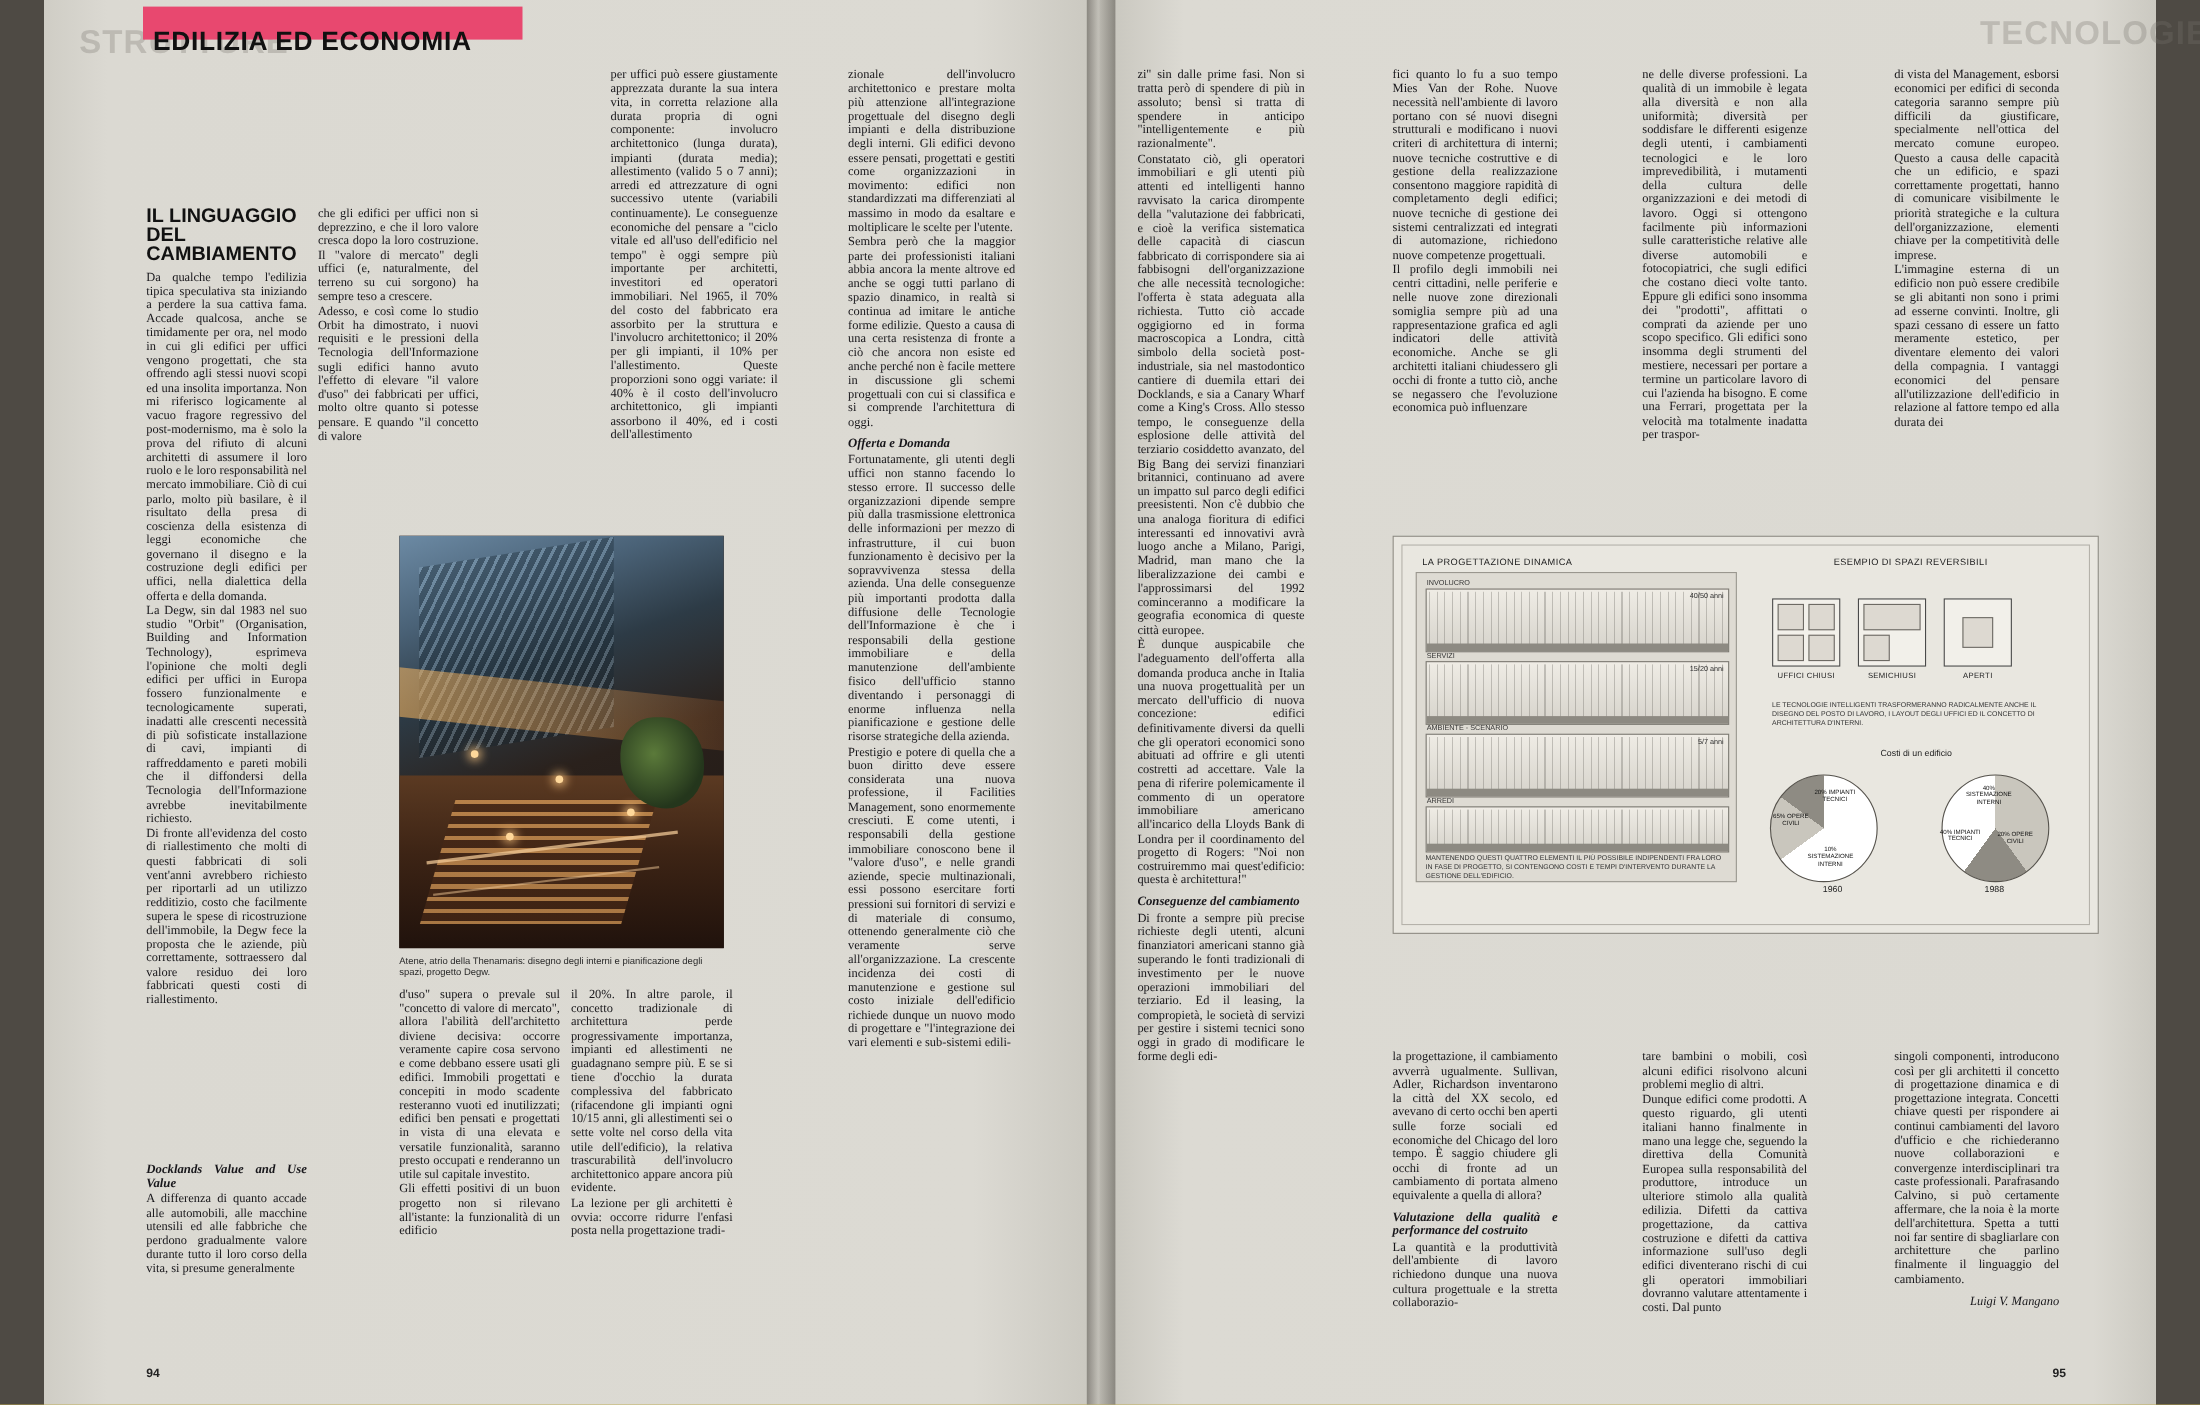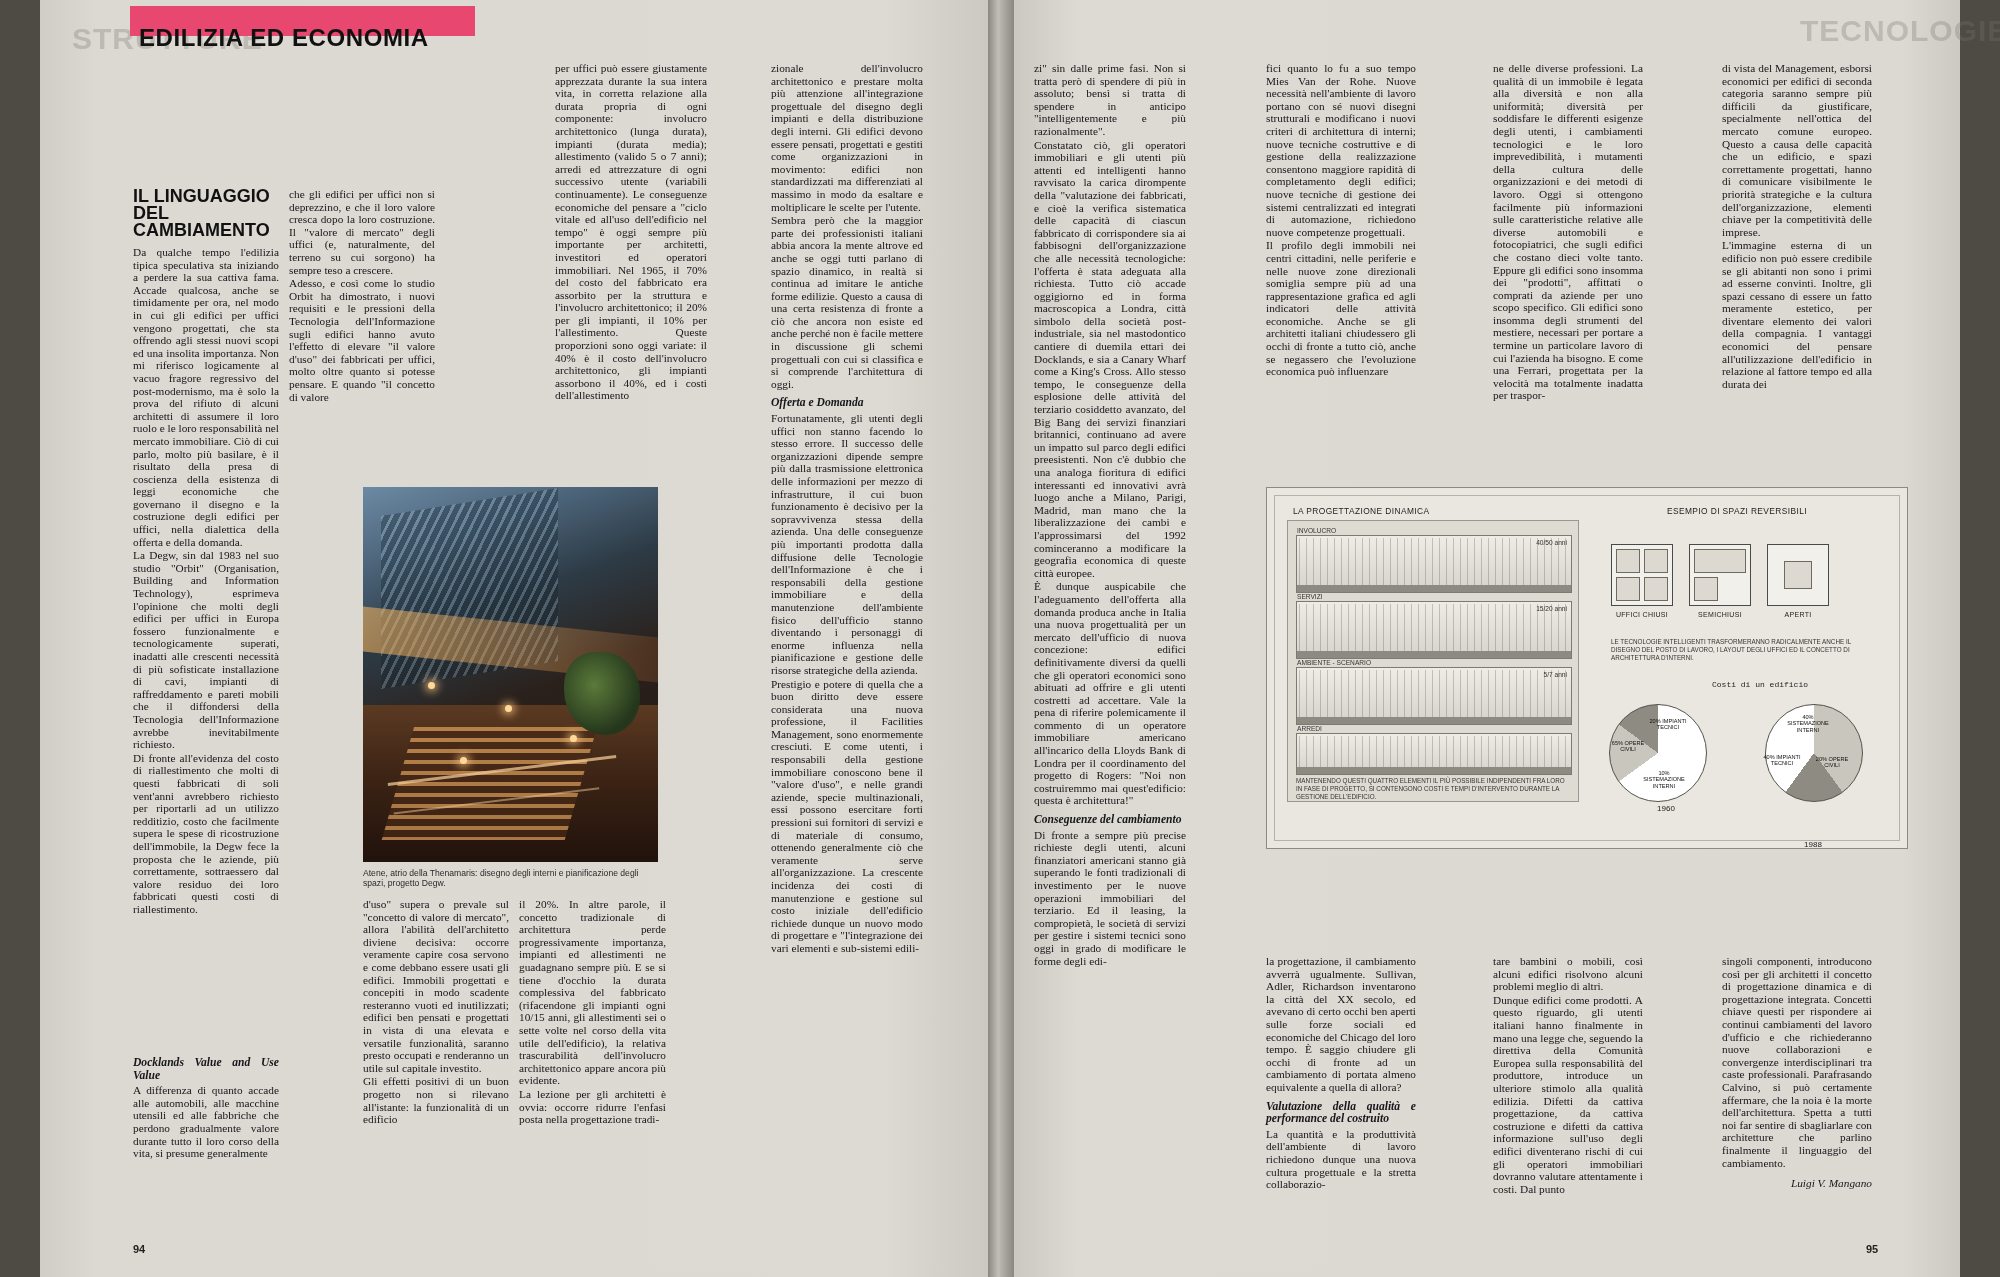--- a/index.html
+++ b/index.html
@@ -59,21 +59,21 @@
   .dg-right{position:absolute;left:330px;top:32px;width:290px;height:170px;}
   .rev-row{position:absolute;top:24px;display:flex;gap:16px;}
   .plan{width:60px;height:60px;border:1.4px solid #4a4a4a;background:#f2f0ea;position:relative;}
   .plan .cell{position:absolute;border:1px solid #6d6a64;background:#ddd9d1;}
   .plan-lbl{font-family:"Liberation Sans",sans-serif;font-size:7px;text-align:center;margin-top:5px;color:#222;letter-spacing:.3px;}
   .note{position:absolute;font-family:"Liberation Sans",sans-serif;font-size:6.3px;line-height:8px;color:#333;}
   .pies{position:absolute;left:330px;top:210px;width:290px;height:130px;}
   .pie{position:absolute;width:96px;height:96px;border-radius:50%;border:1px solid #55524c;}
   .pie-lbl{position:absolute;font-family:"Liberation Sans",sans-serif;font-size:8px;color:#222;text-align:center;width:96px;}
   .slice-t{position:absolute;font-family:"Liberation Sans",sans-serif;font-size:5.6px;line-height:6.4px;color:#111;text-align:center;width:46px;}
-  .pies-title{position:absolute;left:348px;top:192px;font-family:Liberation Mono, monospace;font-size:8px;color:#222;}
+  .pies-title{position:absolute;left:330px;top:192px;font-family:Liberation Sans, sans-serif;font-size:8px;color:#222;}
 
   .folio{position:absolute;bottom:22px;font-family:"Liberation Sans",sans-serif;font-weight:bold;font-size:11px;color:#222;}
 </style>
 </head>
 <body>
 
 <div class="spread">
   <div class="edge-l"></div>
   <div class="edge-r"></div>
   <div class="page left"></div>
@@ -238,19 +238,19 @@
       <div class="pie" style="left:12px;top:6px;background:conic-gradient(#ffffff 0 65%,#c9c6bd 65% 85%,#8e8b83 85% 100%);"></div>
       <div class="slice-t" style="left:8px;top:42px;">65% OPERE CIVILI</div>
       <div class="slice-t" style="left:48px;top:20px;">20% IMPIANTI TECNICI</div>
       <div class="slice-t" style="left:44px;top:72px;">10% SISTEMAZIONE INTERNI</div>
       <div class="pie-lbl" style="left:21px;top:106px;">1960</div>
 
       <div class="pie" style="left:168px;top:6px;background:conic-gradient(#c9c6bd 0 40%,#8e8b83 40% 60%,#ffffff 60% 100%);"></div>
       <div class="slice-t" style="left:188px;top:16px;">40% SISTEMAZIONE INTERNI</div>
       <div class="slice-t" style="left:162px;top:56px;">40% IMPIANTI TECNICI</div>
       <div class="slice-t" style="left:212px;top:58px;">20% OPERE CIVILI</div>
-      <div class="pie-lbl" style="left:168px;top:106px;margin-top:36px;">1988</div>
+      <div class="pie-lbl" style="left:168px;top:106px;">1988</div>
     </div>
   </div>
 
   <div class="folio" style="left:133px;">94</div>
   <div class="folio" style="left:1866px;text-align:center;">95</div>
 </div>
 
 </body></html>

